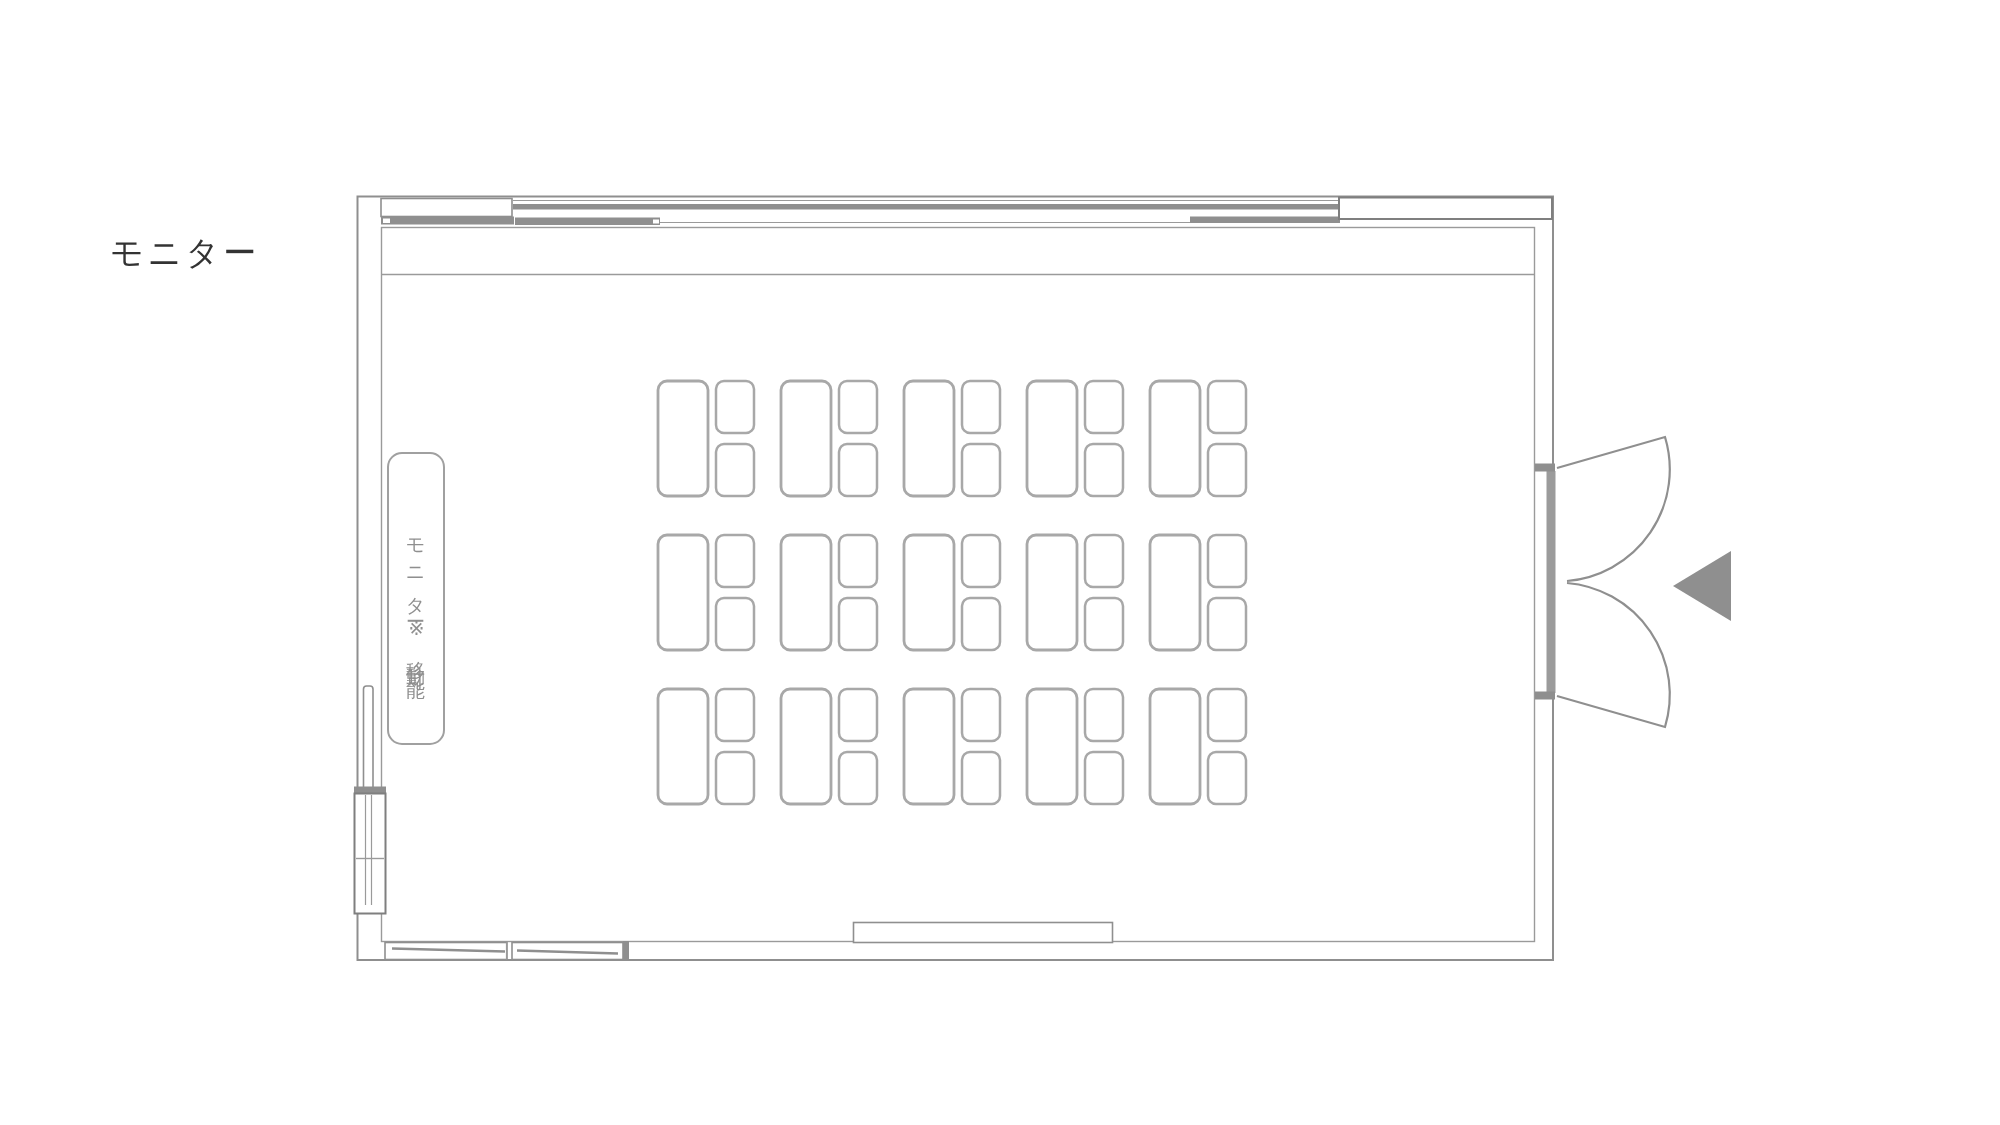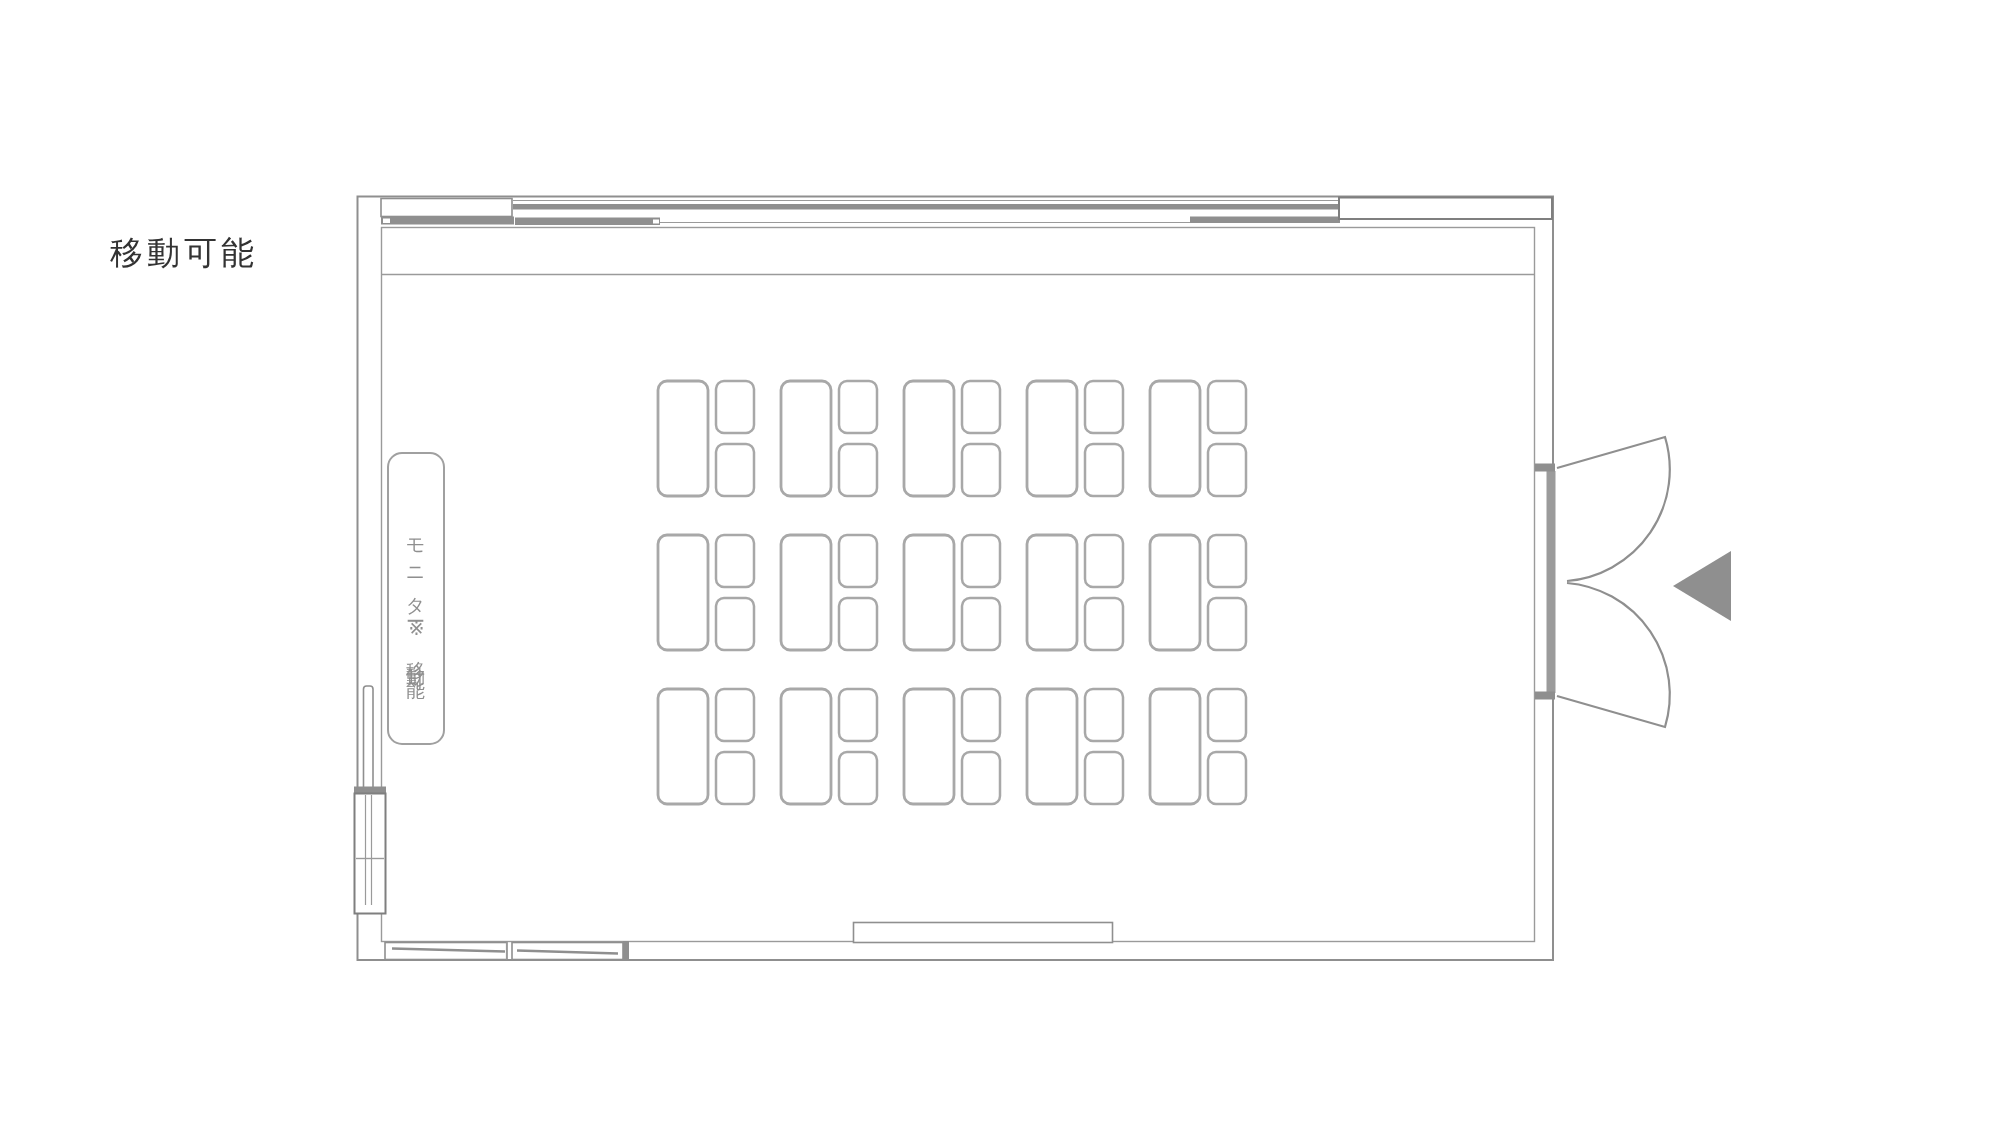--- a/index.html
+++ b/index.html
@@ -35,21 +35,21 @@
     writing-mode:vertical-rl;text-orientation:mixed;
     font-size:19px;color:#8f8f8f;letter-spacing:6.5px;line-height:1;
     white-space:nowrap;
   }
 </style>
 </head>
 <body>
 
 <div id="stage">
 
-  <div id="layout-title">移動可能</div>
+  <div id="layout-title">モニター</div>
 
   <svg id="plan-svg" width="2000" height="1125" viewBox="0 0 2000 1125">
 
     <rect class="wall" x="357.5" y="196.5" width="1195.5" height="763.5"></rect>
     <rect class="wall-thin" x="381.5" y="227.5" width="1153" height="714"></rect>
 
     <line class="wall-thin" x1="381.5" y1="274.5" x2="1534.5" y2="274.5"></line>
 
     <g>
       <rect class="win-box" x="381" y="198.5" width="131" height="18"></rect>

